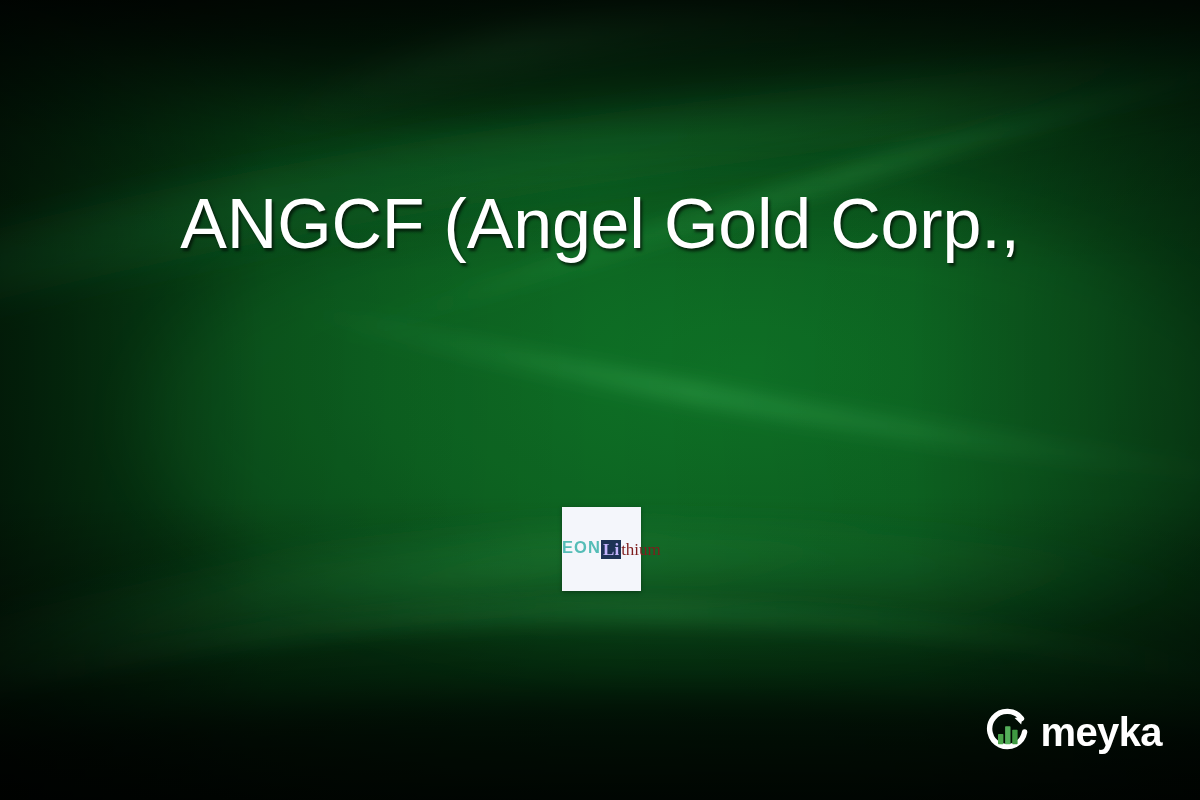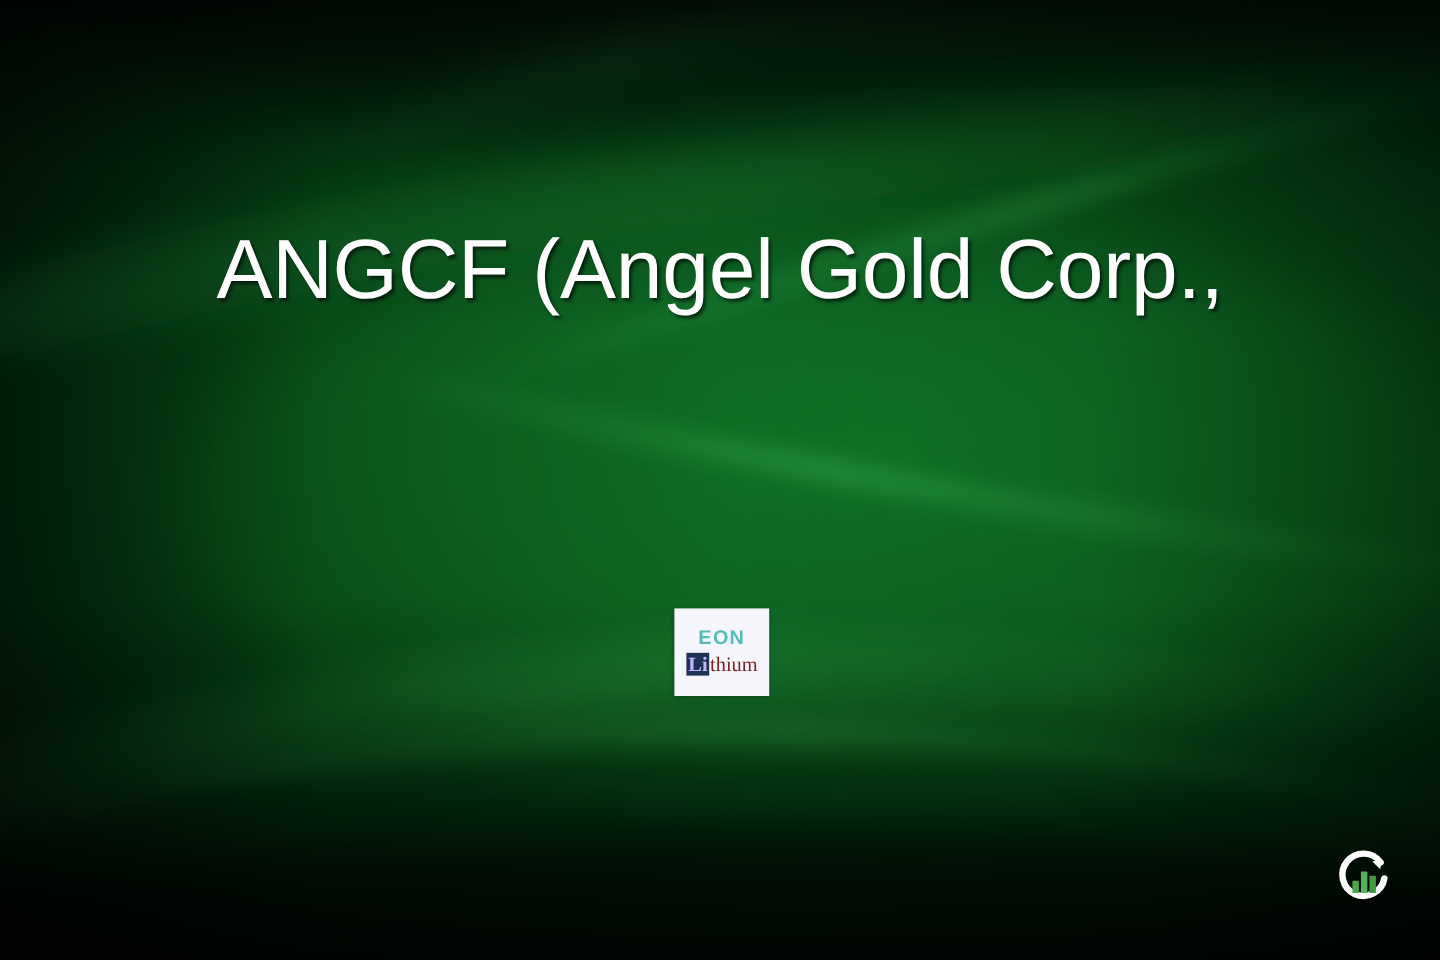--- a/index.html
+++ b/index.html
@@ -58,26 +58,26 @@
     box-sizing: border-box;
   }
   .headline .ln { display: block; white-space: nowrap; }
 
   
   .company-badge {
     position: absolute;
     left: 562px;
     top: 507px;
     width: 79px;
-    height: 73px;
+    height: 84px;
     background: #f4f6fb;
     display: flex;
-    flex-direction: column;
+    flex-direction: row;
     align-items: center;
-    justify-content: center;
+    justify-content: flex-start;
     box-shadow: 0 1px 4px rgba(0,0,0,0.35);
   }
   .company-badge .eon {
     color: #55bdb7;
     font-size: 16.5px;
     font-weight: 700;
     letter-spacing: 1.1px;
     line-height: 1;
     margin-bottom: 4px;
   }
@@ -201,15 +201,16 @@
     <svg class="brand-icon" viewBox="0 0 52 52" aria-hidden="true">
 
       <path d="M40.5,12.6 A17.6,17.6 0 1 0 43.6,26" fill="none" stroke="#ffffff" stroke-width="5.4" stroke-linecap="round"></path>
 
       <path d="M33.6,12.0 L41.6,10.0 L40.2,18.4 Z" fill="#ffffff"></path>
 
       <rect x="17.0" y="28.0" width="5.4" height="10.2" rx="0.7" fill="#4ca64c"></rect>
       <rect x="24.1" y="20.2" width="5.4" height="18.0" rx="0.7" fill="#54b05a"></rect>
       <rect x="31.2" y="23.8" width="5.4" height="14.4" rx="0.7" fill="#3f9a42"></rect>
     </svg>
+    <span class="brand-name">meyka</span>
   </div>
 
 </div>
 
 </body></html>

